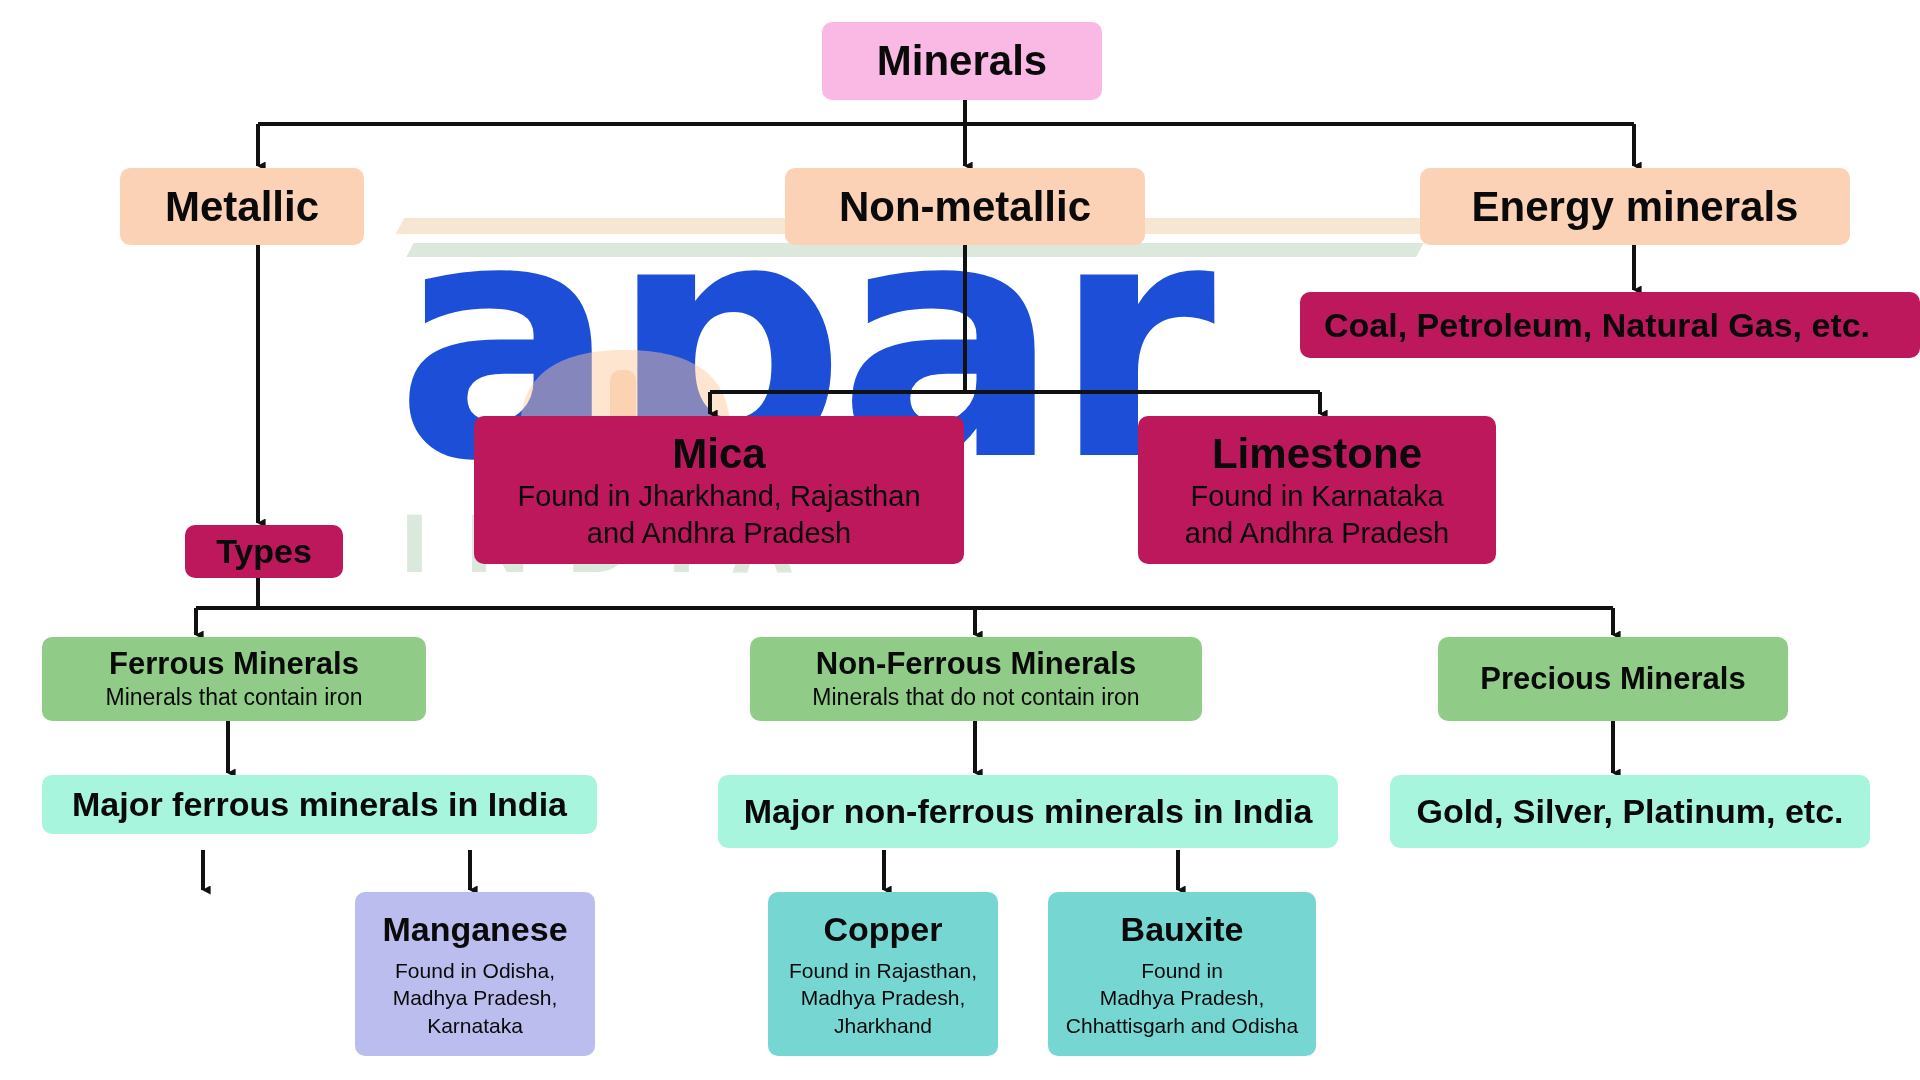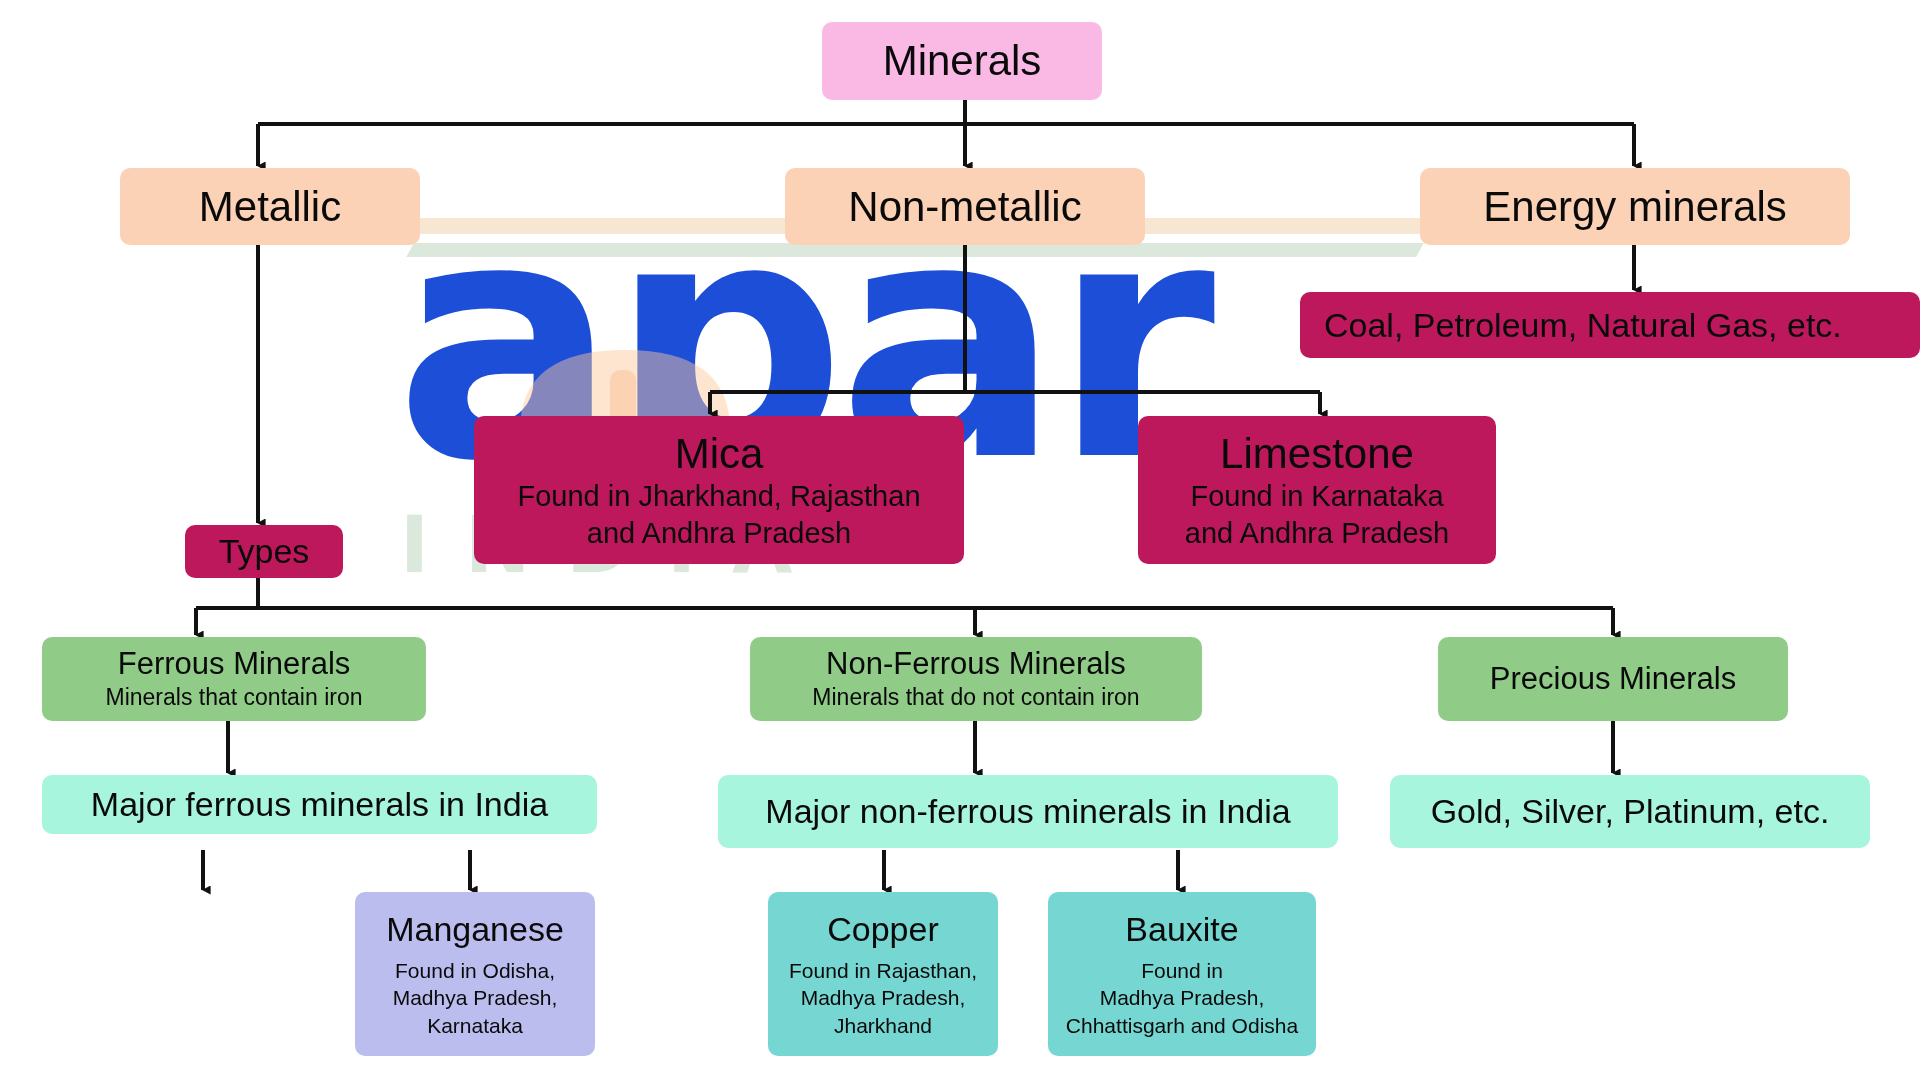--- a/index.html
+++ b/index.html
@@ -56,21 +56,21 @@
   
   .node {
     position: absolute; z-index: 2;
     border-radius: 10px;
     display: flex; flex-direction: column;
     align-items: center; justify-content: center;
     text-align: center;
     color: #0a0a0a;
     padding: 4px 14px;
   }
-  .node .title { font-weight: normal; line-height: 1.12; text-align: center; }
+  .node .title { font-weight: bold; line-height: 1.12; text-align: center; }
   .node .sub   { line-height: 1.2; margin-top: 2px; }
 
   
   .t-root   { background: #f9b9e4; }
   .t-cat    { background: #fbd2b6; }
   .t-red    { background: #be185d; }
   .t-green  { background: #90cc88; }
   .t-mint   { background: #a8f5dd; }
   .t-lav    { background: #bcbdef; }
   .t-teal   { background: #76d6d2; }
@@ -141,21 +141,21 @@
 
       <path d="M884,850 L884,890" marker-end="url(#ah)"></path>
       <path d="M1178,850 L1178,890" marker-end="url(#ah)"></path>
     </g>
   </svg>
 
   <div class="node t-root" style="left:822px; top:22px; width:280px; height:78px;">
     <div class="title fs-42">Minerals</div>
   </div>
 
-  <div class="node t-cat" style="left:120px; top:168px; width:300px; height:77px;">
+  <div class="node t-cat" style="left:120px; top:168px; width:244px; height:77px;">
     <div class="title fs-42">Metallic</div>
   </div>
 
   <div class="node t-cat" style="left:1420px; top:168px; width:430px; height:77px;">
     <div class="title fs-42">Energy minerals</div>
   </div>
 
   <div class="node t-cat" style="left:785px; top:168px; width:360px; height:77px;">
     <div class="title fs-42">Non-metallic</div>
   </div>

